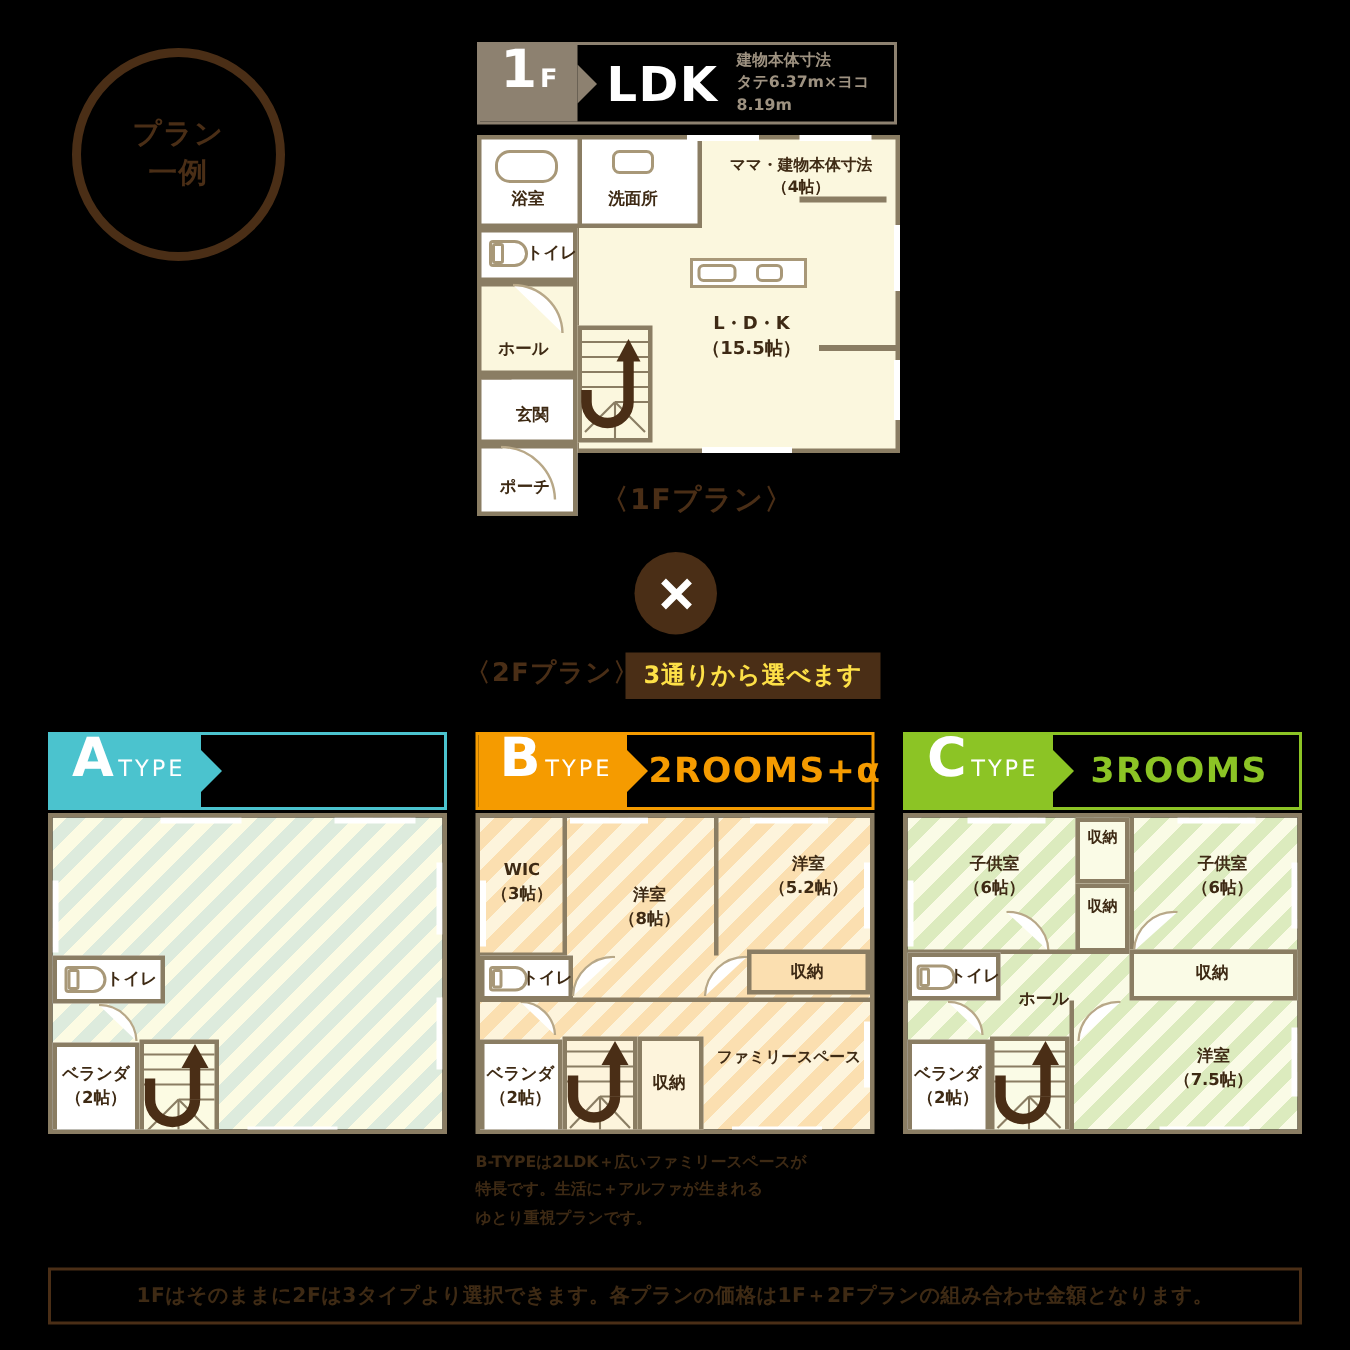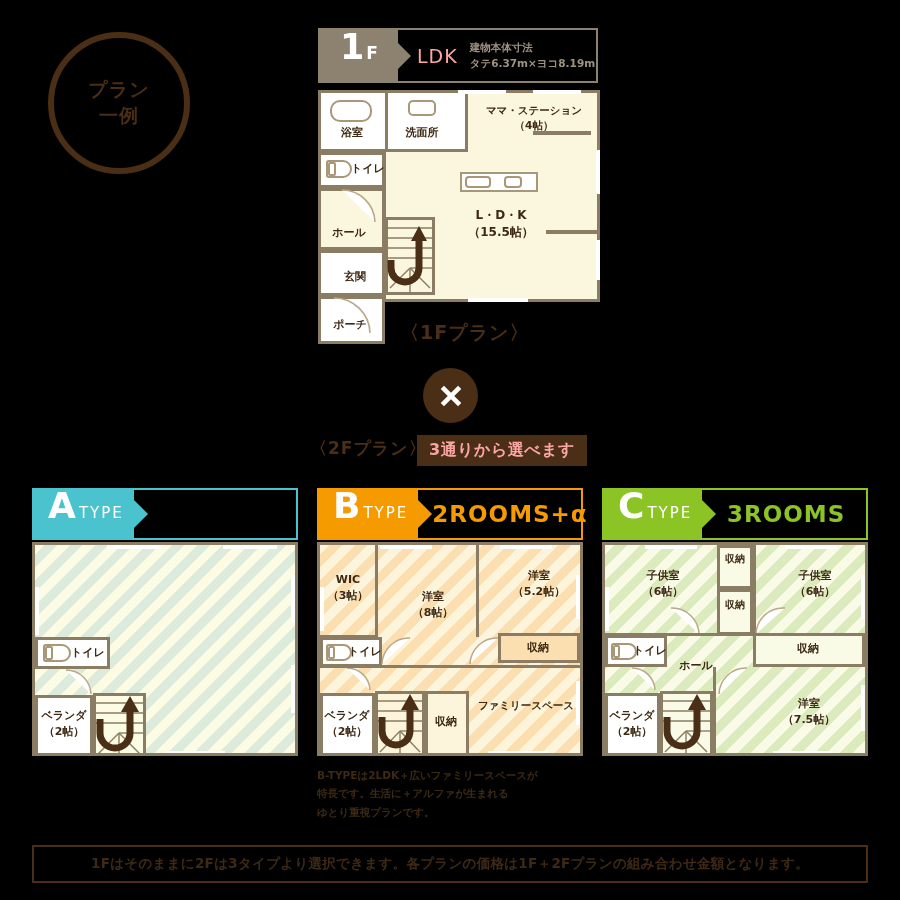--- a/index.html
+++ b/index.html
@@ -15,42 +15,42 @@
 
   
   #f1-header{left:318px;top:28px;width:280px;height:55px;background:#000;
     border:2px solid #8D8170;box-sizing:border-box;display:flex;align-items:center;}
   #f1-floor-chip{width:78px;height:51px;background:#8D8170;color:#fff;
     display:flex;align-items:baseline;justify-content:center;position:relative;}
   #f1-floor-chip .num{font-size:35px;font-weight:bold;line-height:1;}
   #f1-floor-chip .suf{font-size:17px;font-weight:bold;margin-left:2px;}
   #f1-arrow{width:0;height:0;border-top:13px solid transparent;
      border-bottom:13px solid transparent;border-left:13px solid #8D8170;}
-  #f1-ldk{color:#fca5a5;font-size:19px;font-weight:normal;letter-spacing:1px;
+  #f1-ldk{color:#ffffff;font-size:32px;font-weight:bold;letter-spacing:1px;
      margin-left:6px;}
   #f1-dims{color:#9E9281;font-size:10.5px;font-weight:bold;line-height:1.45;
      margin-left:12px;}
   .wall{position:absolute;background:#8A7D63;}
   .rm-label{position:absolute;color:#3E2A14;font-weight:bold;text-align:center;
      line-height:1.3;white-space:nowrap;}
   .white{background:#fff;}
   .cream{background:#FBF7DE;}
   .fixture{position:absolute;border:2px solid #A89878;background:#fff;box-sizing:border-box;}
   .win{position:absolute;background:#fff;}
   #f1-caption{left:400px;top:320px;color:#4A2E16;font-size:19px;font-weight:bold;
      letter-spacing:1px;}
 
   
   #multiply{left:423px;top:368px;width:55px;height:55px;border-radius:50%;
      background:#4A2E16;display:flex;align-items:center;justify-content:center;}
   #multiply svg{width:26px;height:26px;}
 
   
   #f2-caption{left:310px;top:437px;color:#4A2E16;font-size:17px;font-weight:bold;letter-spacing:1px;}
-  #f2-badge{left:417px;top:435px;background:#4A2E16;color:#fca5a5;font-size:16px;
+  #f2-badge{left:417px;top:435px;background:#4A2E16;color:#fde047;font-size:16px;
      font-weight:bold;padding:5px 12px;letter-spacing:0.5px;}
 
   
   .col{position:absolute;top:488px;width:266px;}
   #colA{left:32px;} #colB{left:317px;} #colC{left:602px;}
 
   .type-header{height:52px;display:flex;align-items:center;position:relative;
      background:#000;box-sizing:border-box;}
   .type-chip{height:52px;display:flex;align-items:baseline;padding-left:14px;
      padding-right:10px;position:relative;box-sizing:border-box;}
@@ -101,21 +101,21 @@
 
   <div class="abs white" style="left:0;top:0;width:150px;height:62px;border:3px solid #8A7D63;box-sizing:border-box;"></div>
   <div class="wall" style="left:67px;top:0;width:3px;height:62px;"></div>
 
   <div class="fixture" style="left:12px;top:10px;width:42px;height:22px;border-radius:10px;"></div>
   <div class="rm-label" style="left:8px;top:36px;width:52px;font-size:11px;">浴室</div>
 
   <div class="fixture" style="left:90px;top:10px;width:28px;height:16px;border-radius:5px;"></div>
   <div class="rm-label" style="left:78px;top:36px;width:52px;font-size:11px;">洗面所</div>
 
-  <div class="rm-label" style="left:156px;top:14px;width:120px;font-size:10.5px;">ママ・ステーション</div>
+  <div class="rm-label" style="left:156px;top:14px;width:120px;font-size:10.5px;">ママ・建物本体寸法</div>
   <div class="rm-label" style="left:156px;top:29px;width:120px;font-size:10.5px;">（4帖）</div>
   <div class="wall" style="left:215px;top:41px;width:58px;height:4px;"></div>
 
   <div class="abs white" style="left:0;top:62px;width:67px;height:36px;border:3px solid #8A7D63;box-sizing:border-box;"></div>
   <div class="fixture" style="left:8px;top:70px;width:26px;height:18px;border-radius:3px 10px 10px 3px;"></div>
   <div class="fixture" style="left:10px;top:72px;width:8px;height:14px;border-radius:2px;"></div>
   <div class="rm-label" style="left:33px;top:72px;width:40px;font-size:11px;text-align:left;">トイレ</div>
 
   <div class="abs cream" style="left:0;top:98px;width:67px;height:62px;border:3px solid #8A7D63;box-sizing:border-box;"></div>
   <svg class="abs" style="left:22px;top:99px;" width="44" height="34">

